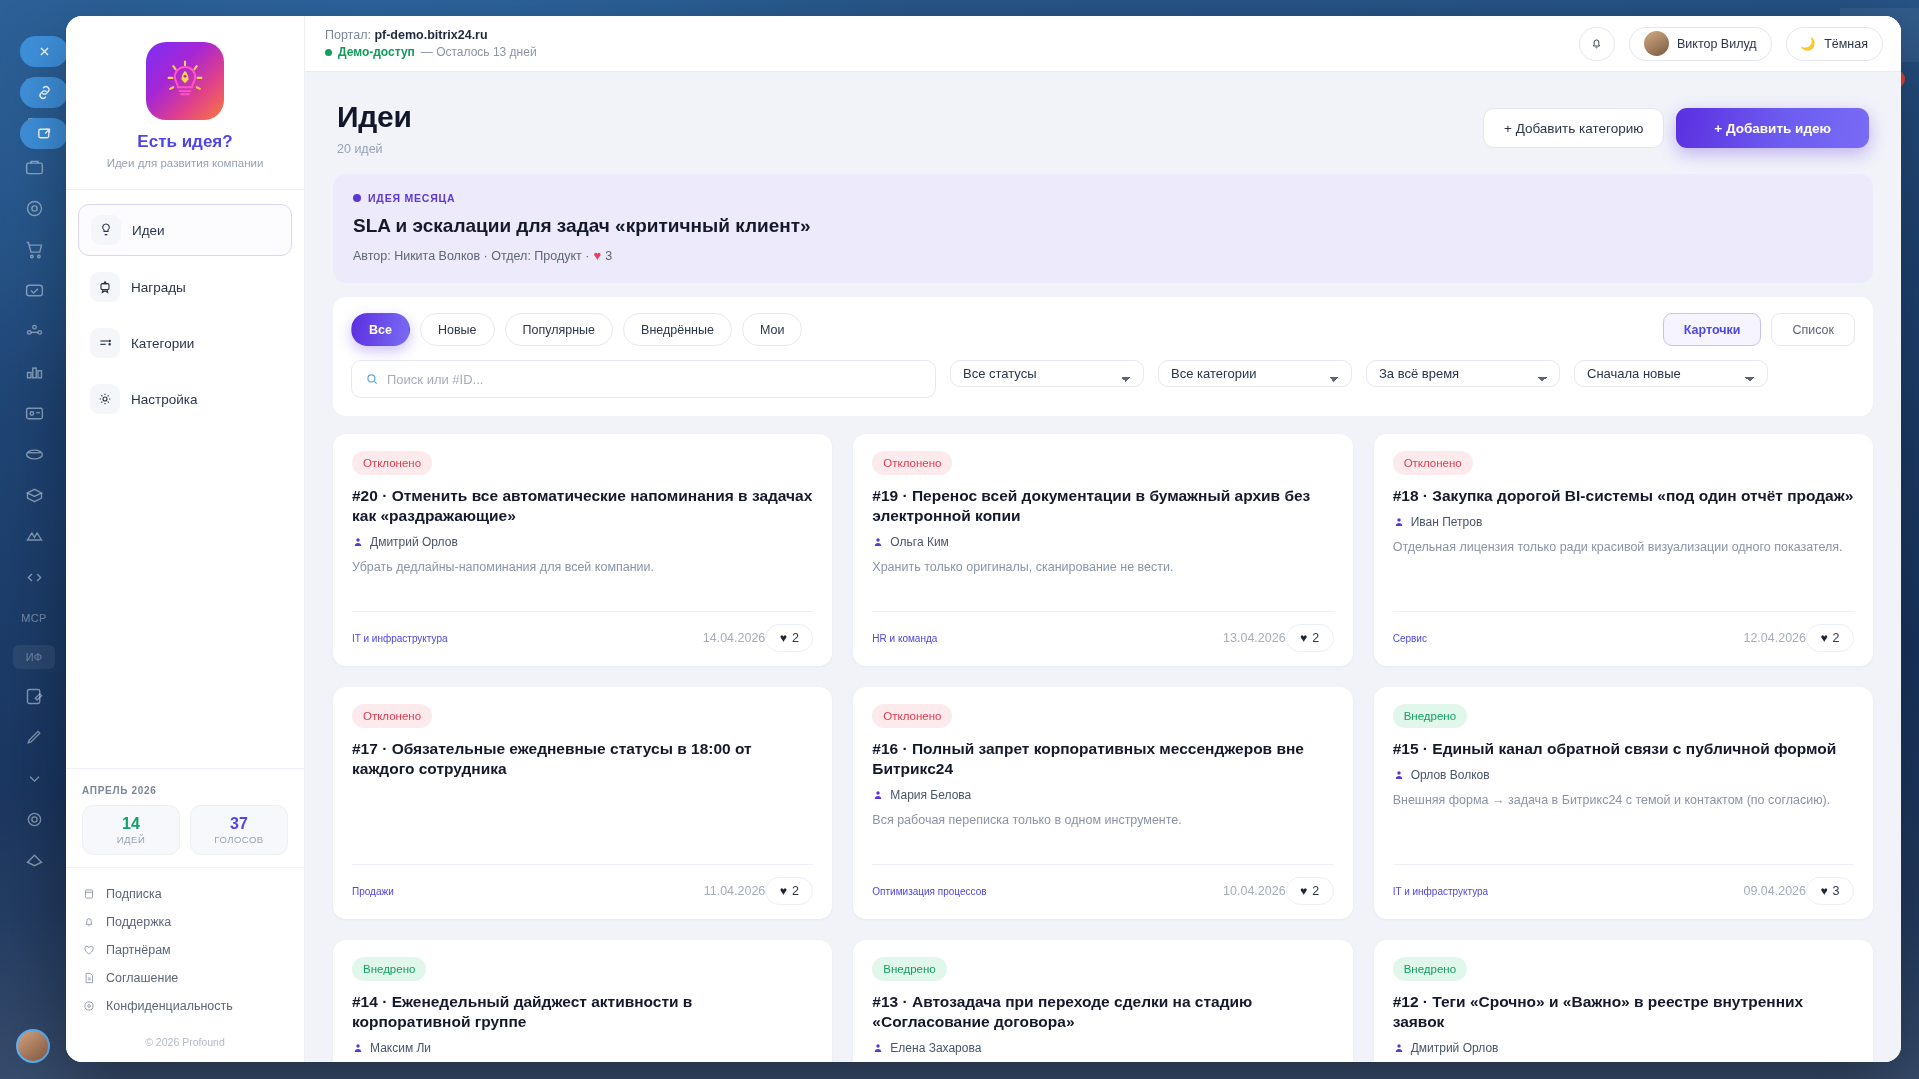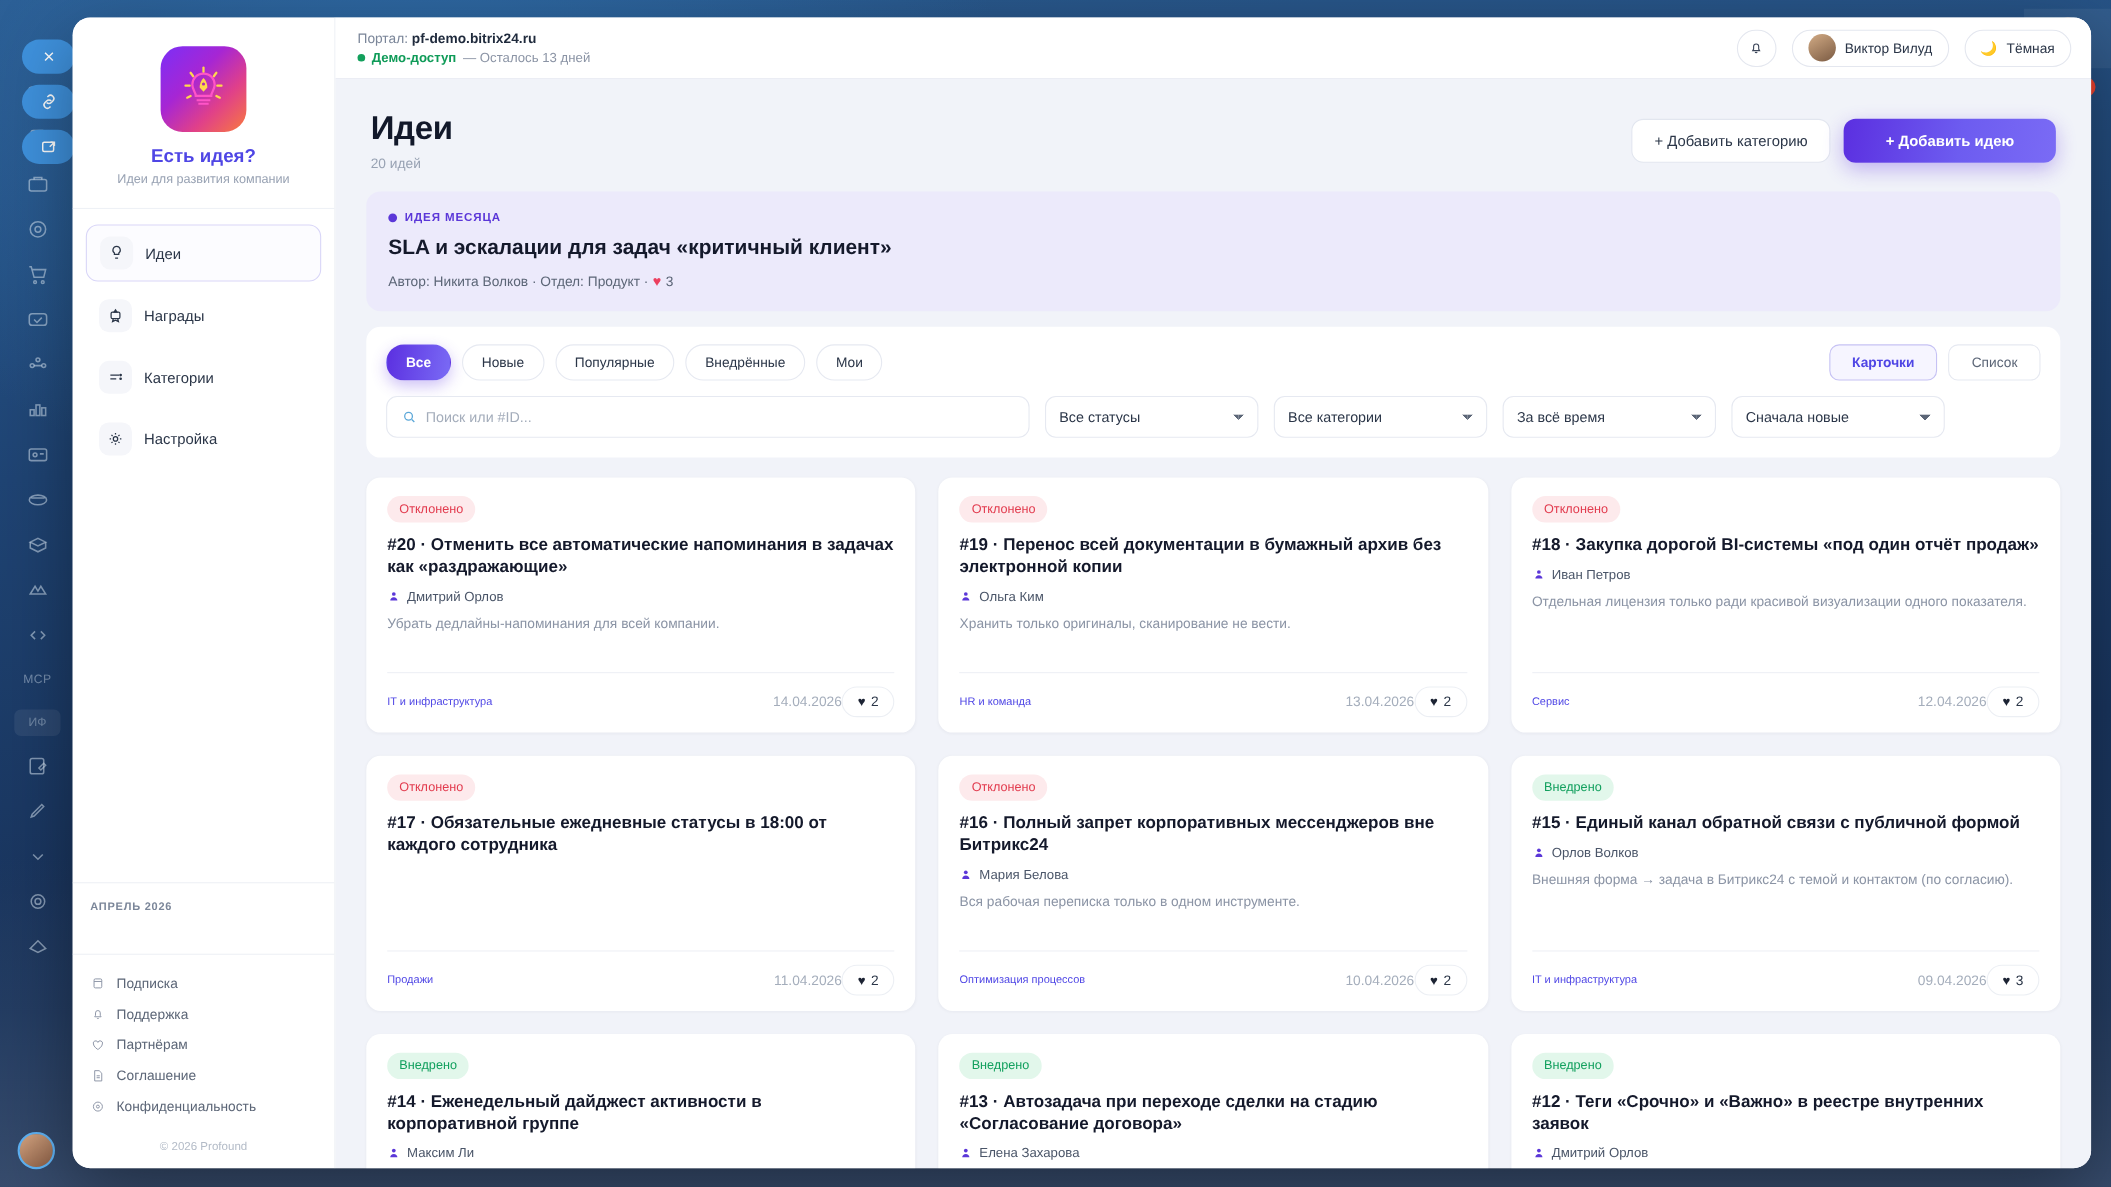--- a/index.html
+++ b/index.html
@@ -134,21 +134,21 @@
   .nav-ico {
     width: 30px; height: 30px; flex: 0 0 30px; border-radius: 9px; background: #f5f6fa;
     display: flex; align-items: center; justify-content: center; color: #2b3648;
   }
   .nav-ico svg { width: 16px; height: 16px; stroke: currentColor; fill: none; stroke-width: 1.7; }
   .nav-label { font-size: 13.5px; color: #2b3648; }
 
   .side-spacer { flex: 1 1 auto; }
 
   .side-stats { border-top: 1px solid #eef1f6; padding: 16px 16px 12px; }
-  .stats-month { font-size: 10px; font-weight: bold; letter-spacing: .7px; color: #7b8699; margin-bottom: 25px; }
+  .stats-month { font-size: 10px; font-weight: bold; letter-spacing: .7px; color: #7b8699; margin-bottom: 9px; }
   .stats-row { display: flex; gap: 10px; }
   .stat-box {
     flex: 1; background: #f7f8fb; border: 1px solid #eef0f5; border-radius: 11px;
     padding: 9px 4px; text-align: center;
   }
   .stat-num { font-size: 16px; font-weight: bold; line-height: 1.15; }
   .stat-num.green { color: #10a368; }
   .stat-num.indigo { color: #4f46e5; }
   .stat-cap { font-size: 9.5px; letter-spacing: .5px; color: #98a2b3; margin-top: 1px; }
 
@@ -243,21 +243,21 @@
     background: #fff; display: flex; align-items: center; padding: 0 13px; gap: 8px;
     max-width: 585px;
   }
   .search-wrap svg { width: 14px; height: 14px; stroke: #5ba7d8; fill: none; stroke-width: 2; }
   .search-wrap input {
     border: none; outline: none; flex: 1; font-size: 13px; color: #2b3648;
     font-family: inherit; background: transparent;
   }
   .search-wrap input::placeholder { color: #a4adbb; }
   .sel {
-    width: 194px; height: 38px; border: 1px solid #e6e9f1; border-radius: 10px; background: #fff;
+    width: 194px; height: 27px; border: 1px solid #e6e9f1; border-radius: 10px; background: #fff;
     font-size: 13px; color: #2b3648; padding: 0 12px; font-family: inherit;
     outline: none; cursor: pointer;
     appearance: none; -webkit-appearance: none;
     background-image:
       linear-gradient(45deg, transparent 50%, #5c6677 50%),
       linear-gradient(135deg, #5c6677 50%, transparent 50%);
     background-position: calc(100% - 17px) 16px, calc(100% - 12px) 16px;
     background-size: 5px 5px, 5px 5px;
     background-repeat: no-repeat;
   }
@@ -562,20 +562,30 @@
               </svg>
           </span>
           <span class="nav-label">Настройка</span>
         </div>
       </nav>
 
       <div class="side-spacer"></div>
 
       <div class="side-stats">
         <div class="stats-month">АПРЕЛЬ 2026</div>
+        <div class="stats-row">
+          <div class="stat-box">
+            <div class="stat-num green">14</div>
+            <div class="stat-cap">ИДЕЙ</div>
+          </div>
+          <div class="stat-box">
+            <div class="stat-num indigo">37</div>
+            <div class="stat-cap">ГОЛОСОВ</div>
+          </div>
+        </div>
       </div>
 
       <div class="side-links">
         <div class="slink">
           <svg viewBox="0 0 24 24">
               <rect x="6" y="5" width="12" height="14" rx="2"></rect>
               <line x1="6" y1="9" x2="18" y2="9"></line>
             </svg>
           <span>Подписка</span>
         </div>

